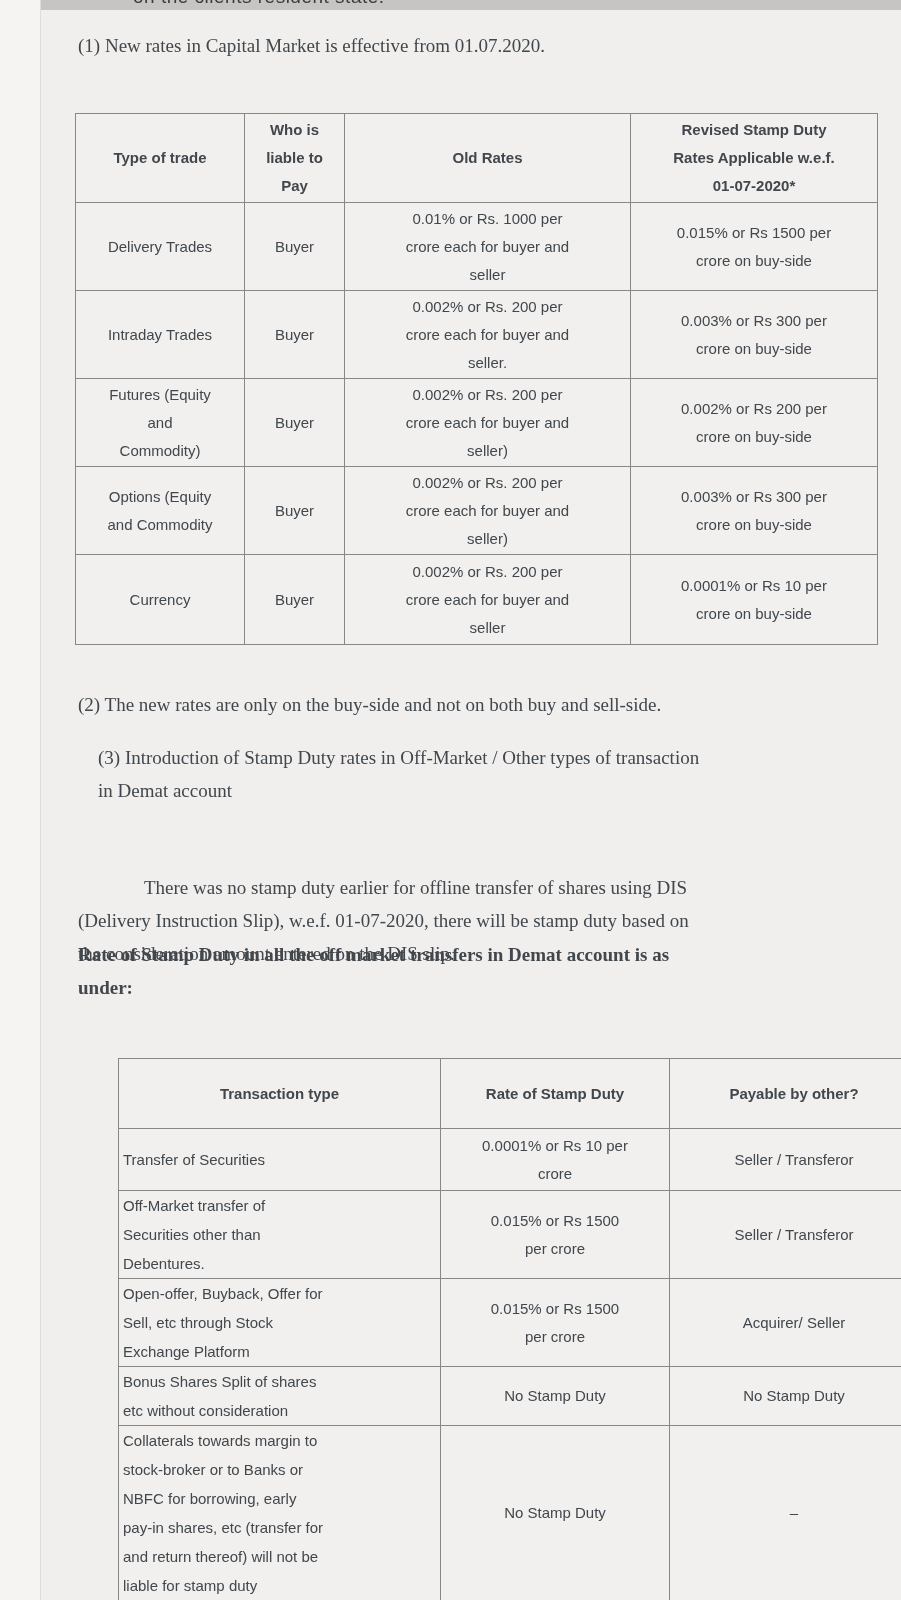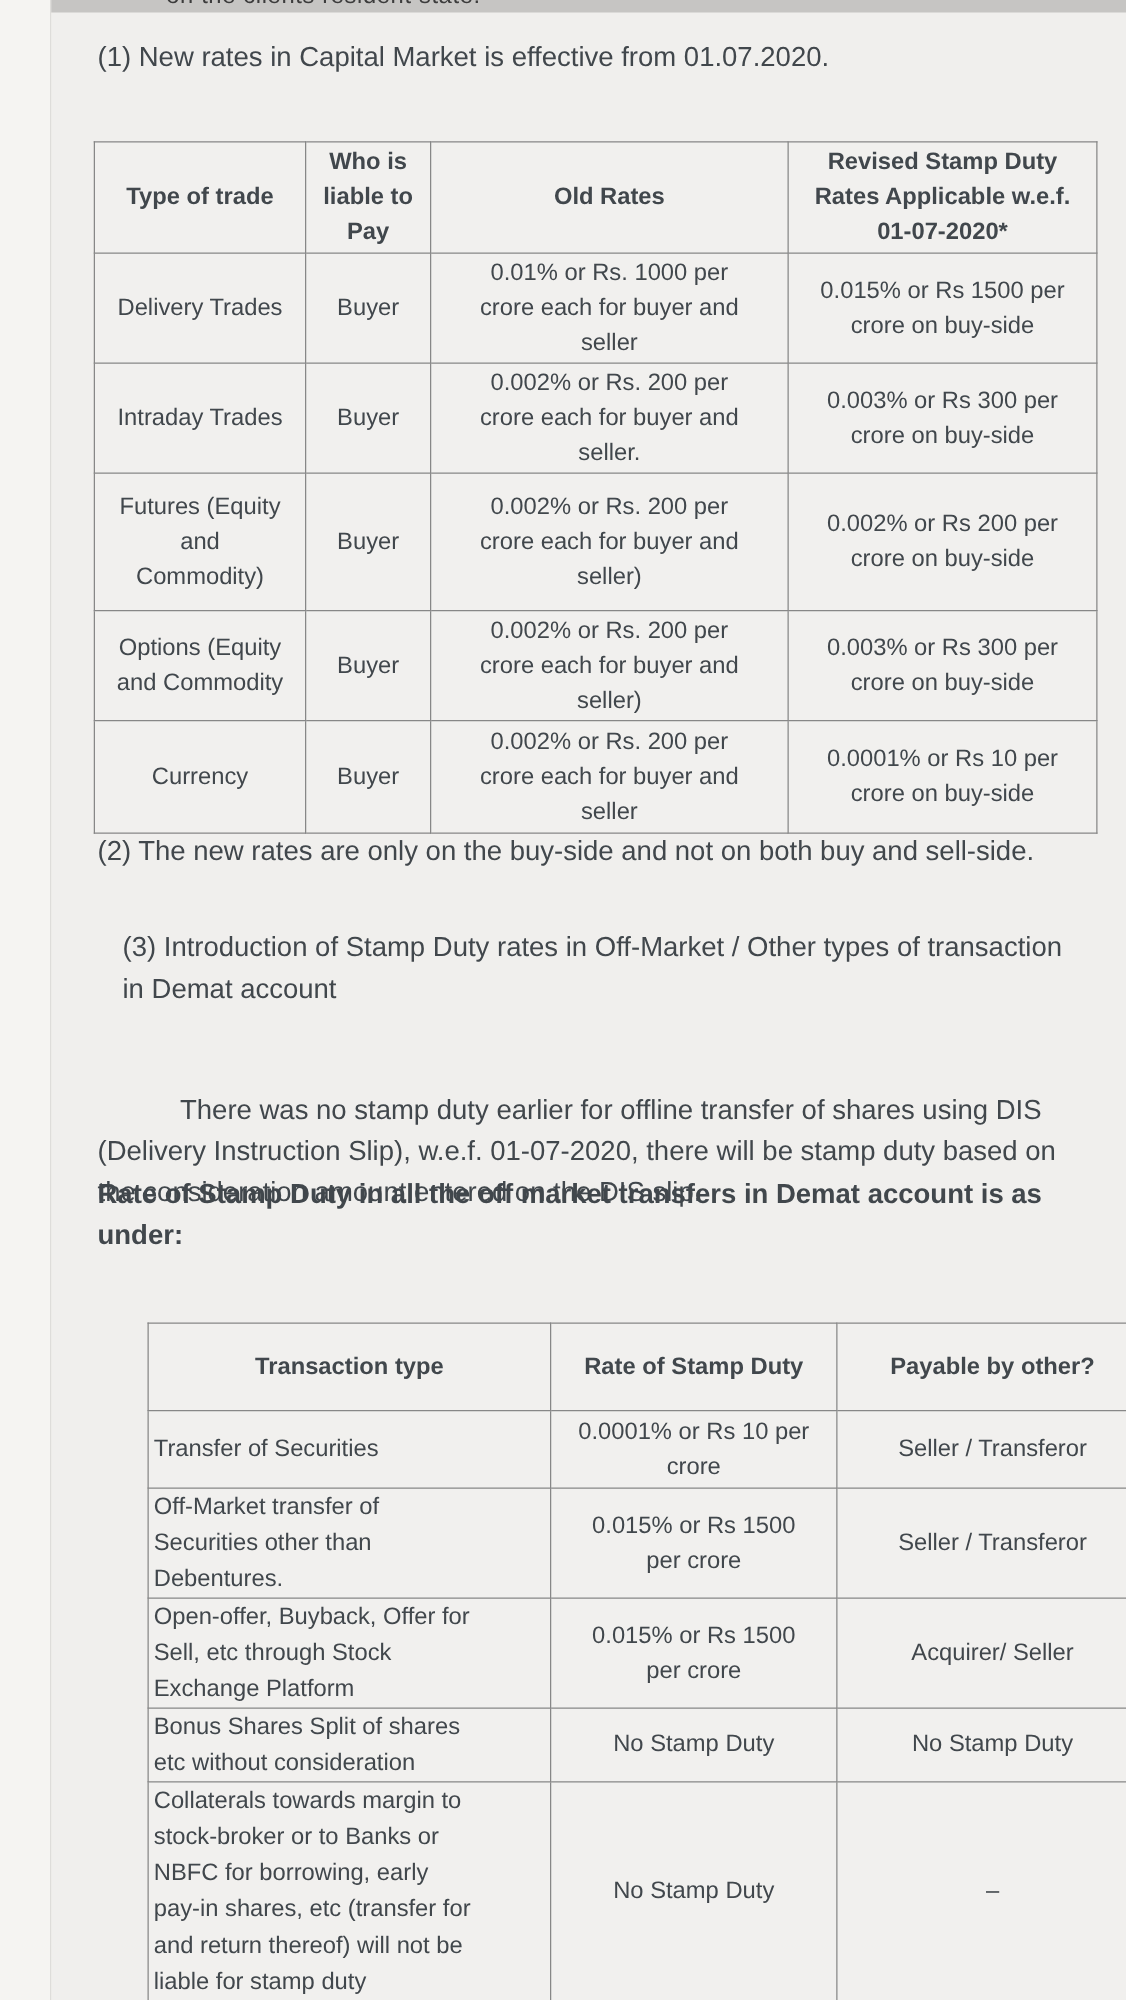--- a/index.html
+++ b/index.html
@@ -16,28 +16,28 @@
   .top-band{
     position:absolute;left:41px;top:0;width:860px;height:10px;
     background:#c6c5c3;overflow:hidden;
   }
   .top-band .clipped{
     position:absolute;left:92px;top:-14px;
     font-size:19px;line-height:22px;color:#3c3c3c;letter-spacing:.5px;white-space:nowrap;
   }
   .para{
     position:absolute;left:78px;width:780px;
-    font-size:22px;line-height:33px;white-space:pre-line;
+    font-size:19px;line-height:33px;white-space:pre-line;font-family:Liberation Serif, serif;
   }
   .para.bold{font-weight:bold;}
   .indent-first{text-indent:66px;}
   table{border-collapse:collapse;table-layout:fixed;position:absolute;background:#f1f0ee;}
   td,th{
     border:1px solid #878787;padding:0 2px;box-sizing:border-box;
-    font-size:19px;line-height:28px;white-space:pre-line;
+    font-size:15px;line-height:28px;white-space:pre-line;
     vertical-align:middle;text-align:center;font-weight:normal;
   }
   th{font-weight:bold;}
   #table2 td.left{text-align:left;padding:0 4px;line-height:29px;}
 </style>
 </head>
 <body>
 
 <div class="left-strip"></div>
 
@@ -76,21 +76,21 @@
   </tr>
   <tr style="height:88px">
     <td>Intraday Trades</td>
     <td>Buyer</td>
     <td>0.002% or Rs. 200 per
 crore each for buyer and
 seller.</td>
     <td>0.003% or Rs 300 per
 crore on buy-side</td>
   </tr>
-  <tr style="height:110px">
+  <tr style="height:88px">
     <td>Futures (Equity
 and
 Commodity)</td>
     <td>Buyer</td>
     <td>0.002% or Rs. 200 per
 crore each for buyer and
 seller)</td>
     <td>0.002% or Rs 200 per
 crore on buy-side</td>
   </tr>
@@ -109,21 +109,21 @@
     <td>Buyer</td>
     <td>0.002% or Rs. 200 per
 crore each for buyer and
 seller</td>
     <td>0.0001% or Rs 10 per
 crore on buy-side</td>
   </tr>
 </tbody>
   </table>
 
-<div class="para" style="top:664px;">(2) The new rates are only on the buy-side and not on both buy and sell-side.</div>
+<div class="para" style="top:688px;">(2) The new rates are only on the buy-side and not on both buy and sell-side.</div>
 
 <div class="para" style="top:741px;margin-left:20px;">(3) Introduction of Stamp Duty rates in Off-Market / Other types of transaction
 in Demat account</div>
 
 <div class="para indent-first" style="top:846px;margin-top:25px;">There was no stamp duty earlier for offline transfer of shares using DIS
 (Delivery Instruction Slip), w.e.f. 01-07-2020, there will be stamp duty based on
 the consideration amount entered on the DIS slip.</div>
 
 <div class="para bold" style="top:938px;width:770px;">Rate of Stamp Duty in all the off market transfers in Demat account is as
 under:</div>

